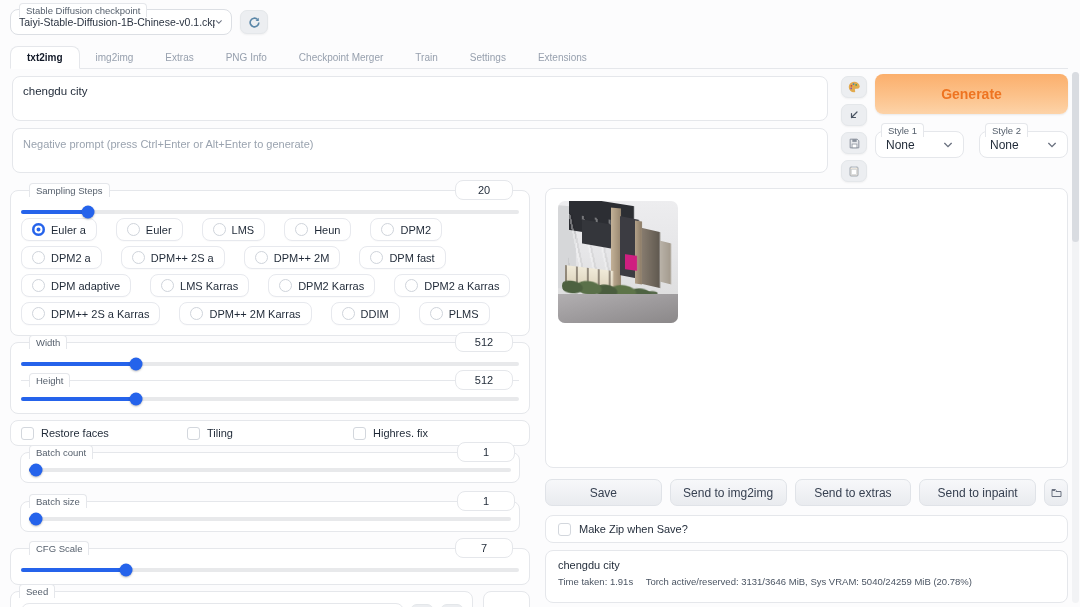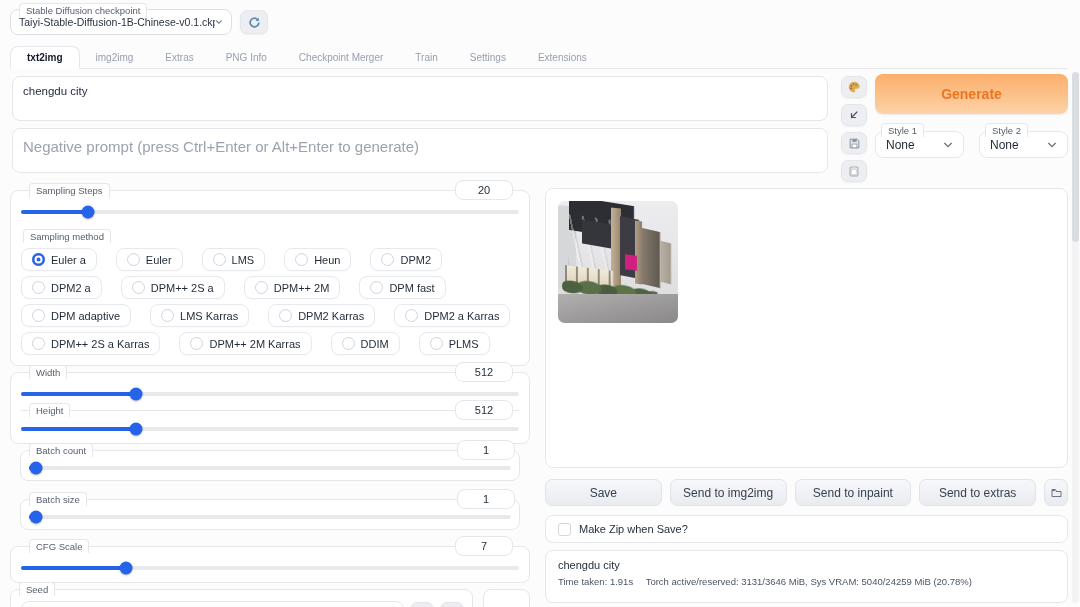--- a/index.html
+++ b/index.html
@@ -40,21 +40,21 @@
         display:flex;align-items:flex-end;}
   .tab{font-size:10px;color:var(--muted);padding:5px 16px;cursor:pointer;}
   .tab.active{background:#fff;border:1px solid var(--border);border-bottom:1px solid #fff;
               border-radius:8px 8px 0 0;color:#111827;font-weight:700;margin-bottom:-1px;}
   
   #prompt-box{position:absolute;left:12px;top:76px;width:816px;height:45px;border:1px solid var(--border);
               border-radius:8px;background:#fff;resize:none;font-family:"Liberation Sans",sans-serif;
               font-size:11.5px;color:var(--txt);padding:8px 10px;outline:none;}
   #neg-box{position:absolute;left:12px;top:128px;width:816px;height:45px;border:1px solid var(--border);
            border-radius:8px;background:#fff;resize:none;font-family:"Liberation Sans",sans-serif;
-           font-size:15px;padding:9px 10px;outline:none;color:var(--txt);}
+           font-size:11px;padding:9px 10px;outline:none;color:var(--txt);}
   #neg-box::placeholder{color:#9aa3af;}
   #quick-icons{position:absolute;left:840px;top:76px;width:28px;display:flex;flex-direction:column;gap:6px;align-items:center;}
   #token-counter{font-size:10.5px;color:#2b3442;margin-top:1px;}
   #generate-btn{position:absolute;left:875px;top:74px;width:193px;height:40px;border:none;border-radius:8px;
                 background:linear-gradient(180deg,var(--gen-from) 0%,#fcc28b 55%,var(--gen-to) 100%);
                 color:var(--gen-txt);font-weight:700;font-size:14px;font-family:"Liberation Sans",sans-serif;
                 box-shadow:0 1px 2px rgba(0,0,0,.08);cursor:pointer;}
   .style-field{position:absolute;top:131px;width:89px;height:27px;}
   .style-field .selectbox{height:27px;}
   .style-field .chip{top:-8px;left:6px;}
@@ -200,21 +200,20 @@
 
   <div id="panel-sampling" class="panel">
     <div class="field" style="padding-top:2px;">
       <span class="chip">Sampling Steps</span>
       <input class="numbox" value="20" style="">
       <div class="slider">
         <div class="fill" style="width: 13.5%;"></div>
           <div class="thumb" style="left: 13.5%;"></div>
         </div>
     </div>
-    <div id="method-chip-row"><span class="chip inline">Sampling method</span></div>
     <div id="pill-rows">
         <div class="pill">
           <span class="radio on"></span>
           <span>Euler a</span>
         </div>
         <div class="pill">
           <span class="radio"></span>
           <span>Euler</span>
         </div>
         <div class="pill">
@@ -292,20 +291,34 @@
     <div class="field" id="height-field">
       <span class="chip">Height</span>
       <input class="numbox" value="512" style="">
       <div class="slider">
         <div class="fill" style="width: 23%;"></div>
           <div class="thumb" style="left: 23%;"></div>
         </div>
     </div>
   </div>
 
+  <div id="panel-options" class="panel">
+    <div class="opt">
+      <span class="checkbox"></span>
+      <span>Restore faces</span>
+      </div>
+    <div class="opt">
+      <span class="checkbox"></span>
+      <span>Tiling</span>
+      </div>
+    <div class="opt">
+      <span class="checkbox"></span>
+      <span>Highres. fix</span>
+      </div>
+  </div>
 
   <div id="panel-batch">
     <div class="batch-half panel" style="border-radius:8px;">
       <span class="chip">Batch count</span>
       <input class="numbox" style="right: 4px;" value="1">
       <div class="slider" style="margin:0 8px 10px;">
         <div class="fill" style="width: 1.5%;"></div>
           <div class="thumb" style="left: 1.5%;"></div>
         </div>
     </div>
@@ -378,22 +391,22 @@
                     radial-gradient(ellipse 20% 62% at 64% 46%,#5d7448 60%,transparent 72%),
                     radial-gradient(ellipse 18% 58% at 82% 52%,#4e6342 60%,transparent 70%),
                     radial-gradient(ellipse 14% 50% at 95% 55%,#56694a 60%,transparent 70%);"></div>
     <div class="ph" style="left:0;bottom:0;width:100%;height:24%;background:linear-gradient(168deg,#b2afb1 0%,#9c999b 55%,#8b8889 100%);"></div>
   </div>
 </div>
 
 <div id="out-buttons">
   <button class="out-btn">Save</button>
     <button class="out-btn">Send to img2img</button>
+    <button class="out-btn">Send to extras</button>
     <button class="out-btn">Send to inpaint</button>
-    <button class="out-btn">Send to extras</button>
     <button id="folder-btn">
     <svg width="13" height="12" viewBox="0 0 24 24">
       <path d="M3 7h6l2 2h10v10H3z" fill="#eceef1" stroke="#6b7280" stroke-width="2"></path>
       <path d="M3 7V5h7l2 2" fill="none" stroke="#6b7280" stroke-width="2"></path>
       </svg>
   </button>
 </div>
 
 <div id="zip-panel" class="panel">
   <span class="checkbox"></span>

